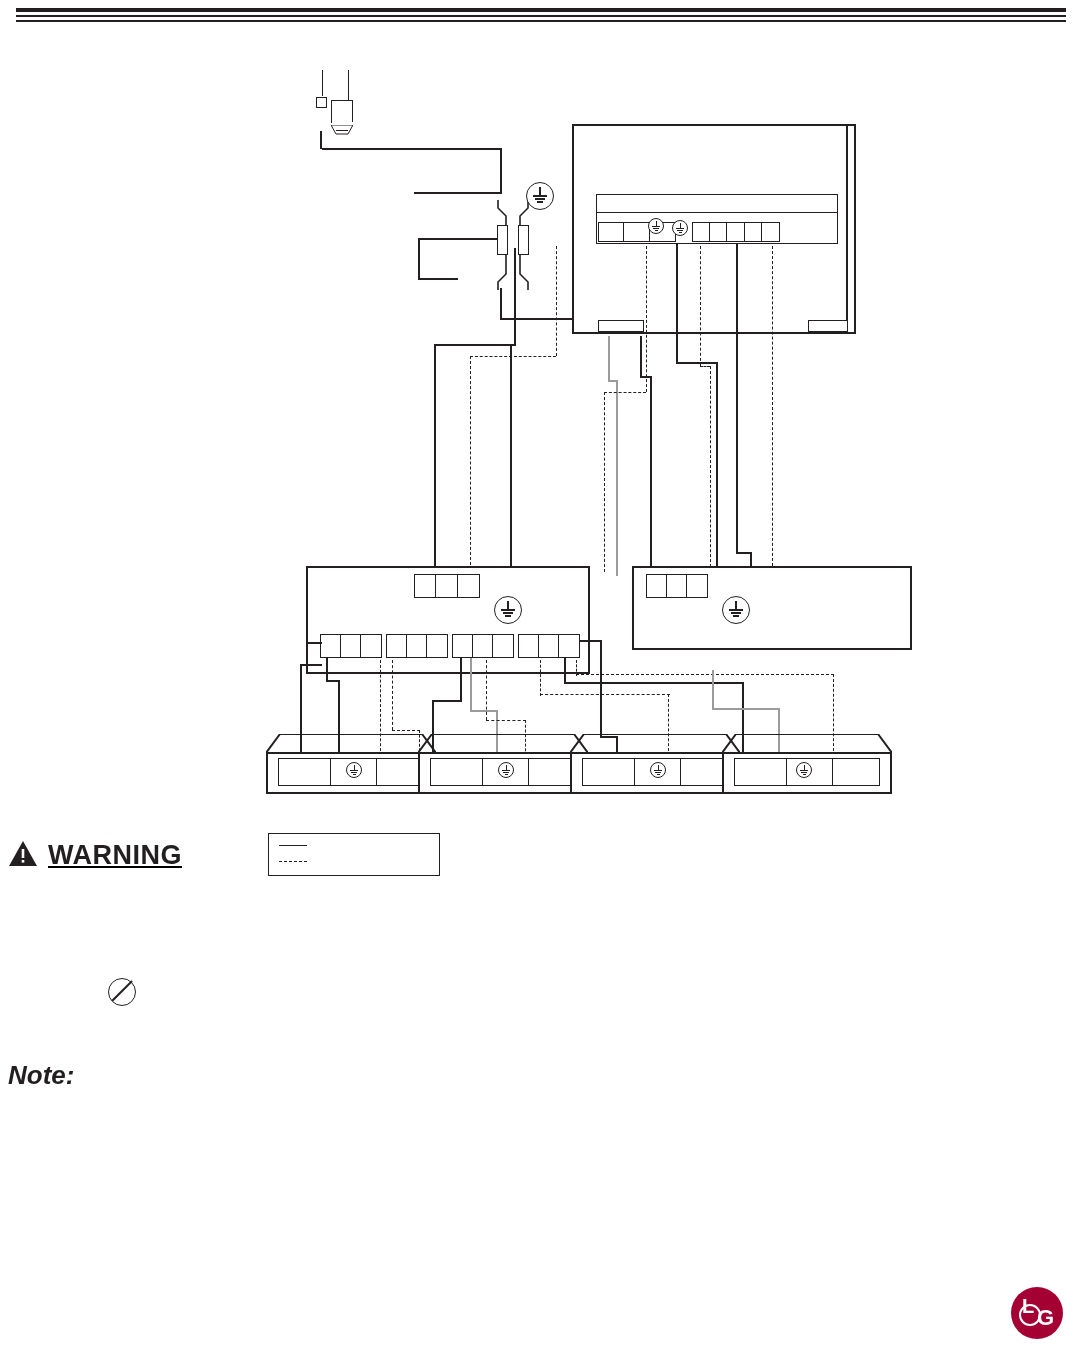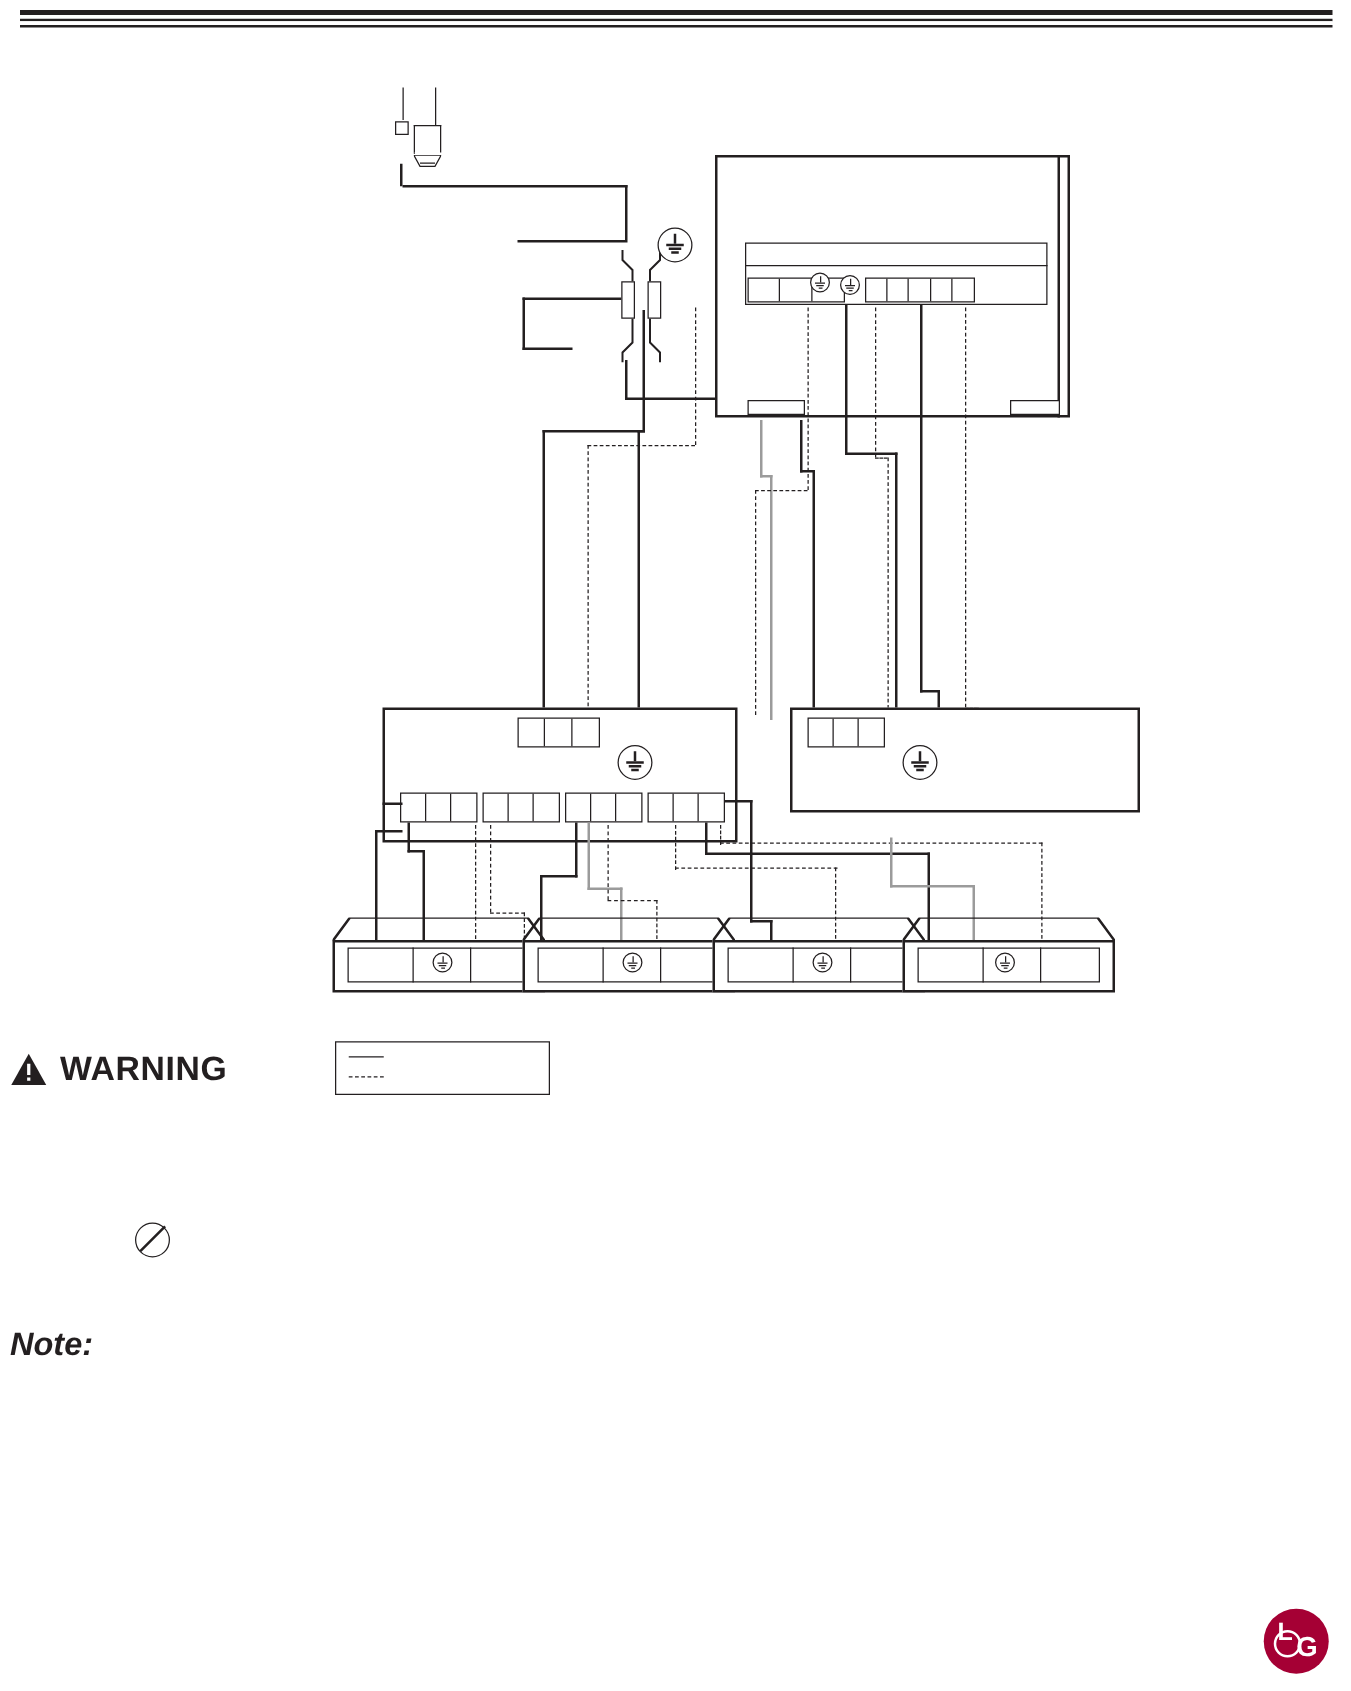--- a/index.html
+++ b/index.html
@@ -38,21 +38,21 @@
   .gnd .b3{height:1.5px;width:6px;left:10px;top:18px;}
 
   .gnd-sm{position:absolute;width:14px;height:14px;border:1px solid #231f20;border-radius:50%;background:#fff;}
   .gnd-sm i{position:absolute;background:#231f20;display:block;}
   .gnd-sm .v{width:1px;height:5px;left:6.5px;top:2px;}
   .gnd-sm .b1{height:1px;width:8px;left:3px;top:6.5px;}
   .gnd-sm .b2{height:1px;width:6px;left:4px;top:8.5px;}
   .gnd-sm .b3{height:1px;width:3px;left:5.5px;top:10.5px;}
 
   
-  .warning{position:absolute;left:8px;top:840px;display:flex;align-items:center;gap:10px;}
+  .warning{position:absolute;left:8px;top:840px;display:flex;align-items:flex-start;gap:10px;text-decoration:underline;}
   .warn-tri{width:30px;height:27px;position:relative;}
   .warn-tri svg{display:block;}
   .warn-text{font-size:27px;font-weight:bold;letter-spacing:0.5px;color:#231f20;font-family:"Liberation Sans",sans-serif;}
 
   .legend{position:absolute;left:268px;top:833px;width:170px;height:41px;border:1px solid #231f20;background:#fff;}
   .legend .l-solid{position:absolute;left:10px;top:11px;width:28px;height:1px;background:#231f20;}
   .legend .l-dash{position:absolute;left:10px;top:27px;width:28px;border-top:1px dashed #231f20;}
 
   .prohibit{position:absolute;left:108px;top:978px;width:26px;height:26px;border:1.5px solid #231f20;border-radius:50%;}
   .prohibit .slash{position:absolute;left:-1px;top:11px;width:28px;height:1.5px;background:#231f20;transform:rotate(-45deg);transform-origin:center;}

